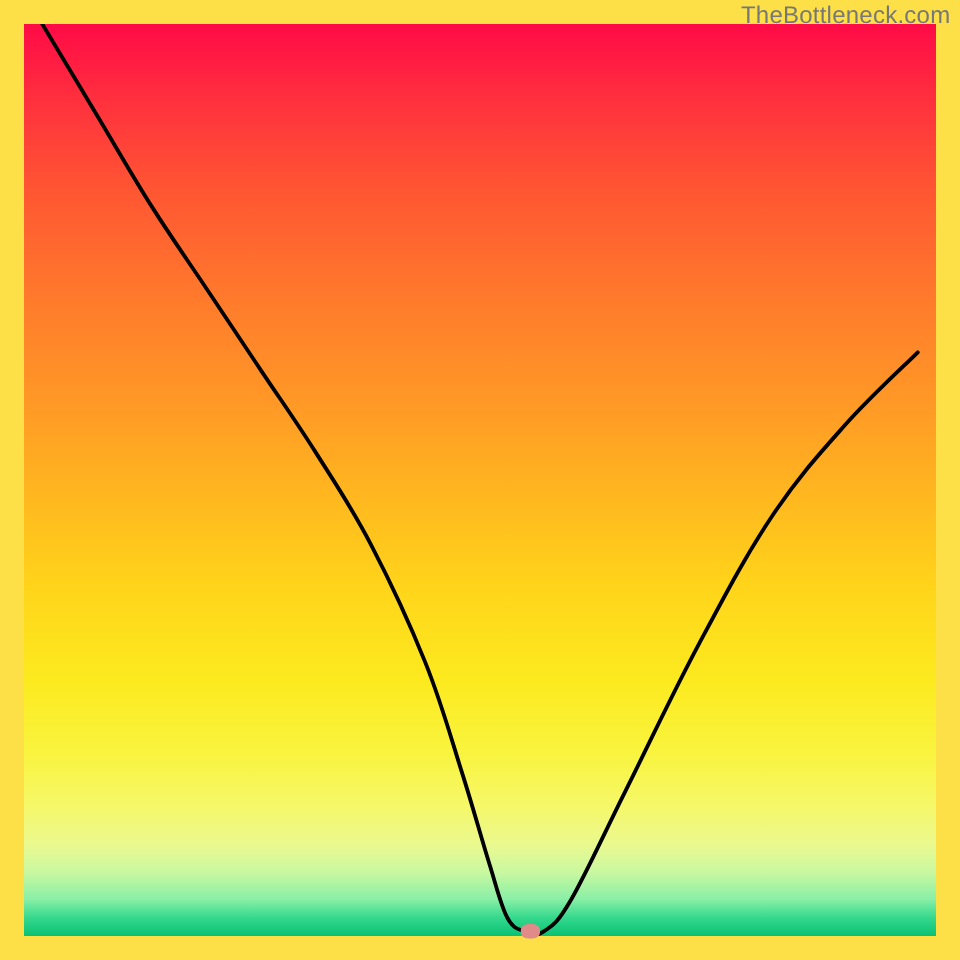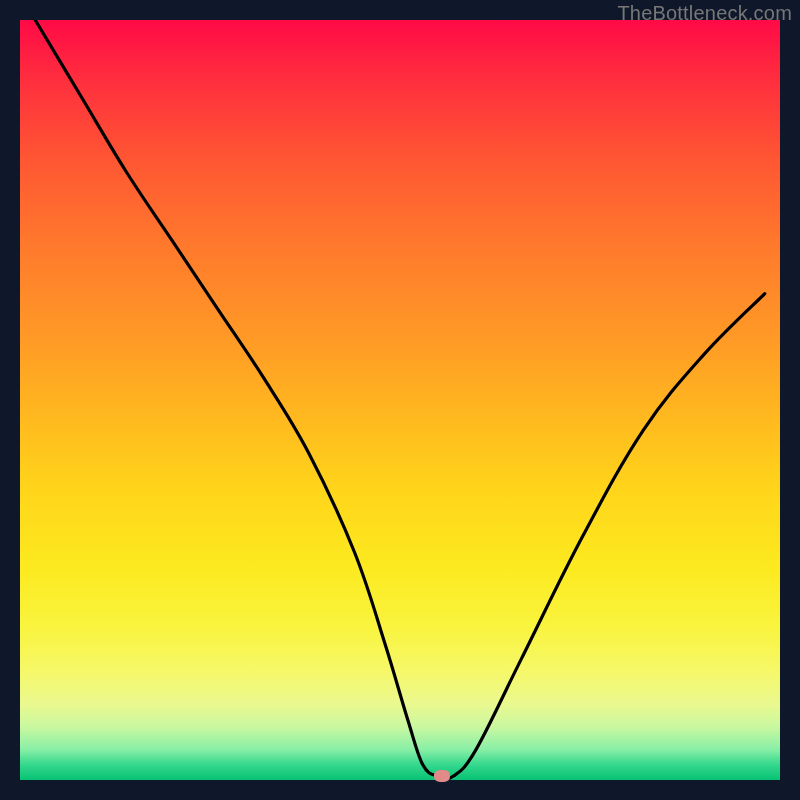--- a/index.html
+++ b/index.html
@@ -8,21 +8,21 @@
     width: 800px;
     height: 800px;
     background: #000;
     overflow: hidden;
     font-family: Arial, Helvetica, sans-serif;
   }
   .frame {
     position: relative;
     width: 800px;
     height: 800px;
-    background: #0f172a;
+    background: #fde047;
   }
   .plot-area {
     position: absolute;
     left: 20px;
     top: 20px;
     width: 760px;
     height: 760px;
     background: linear-gradient(to bottom,
       #ff0a46 0%,
       #ff2f3e 8%,

